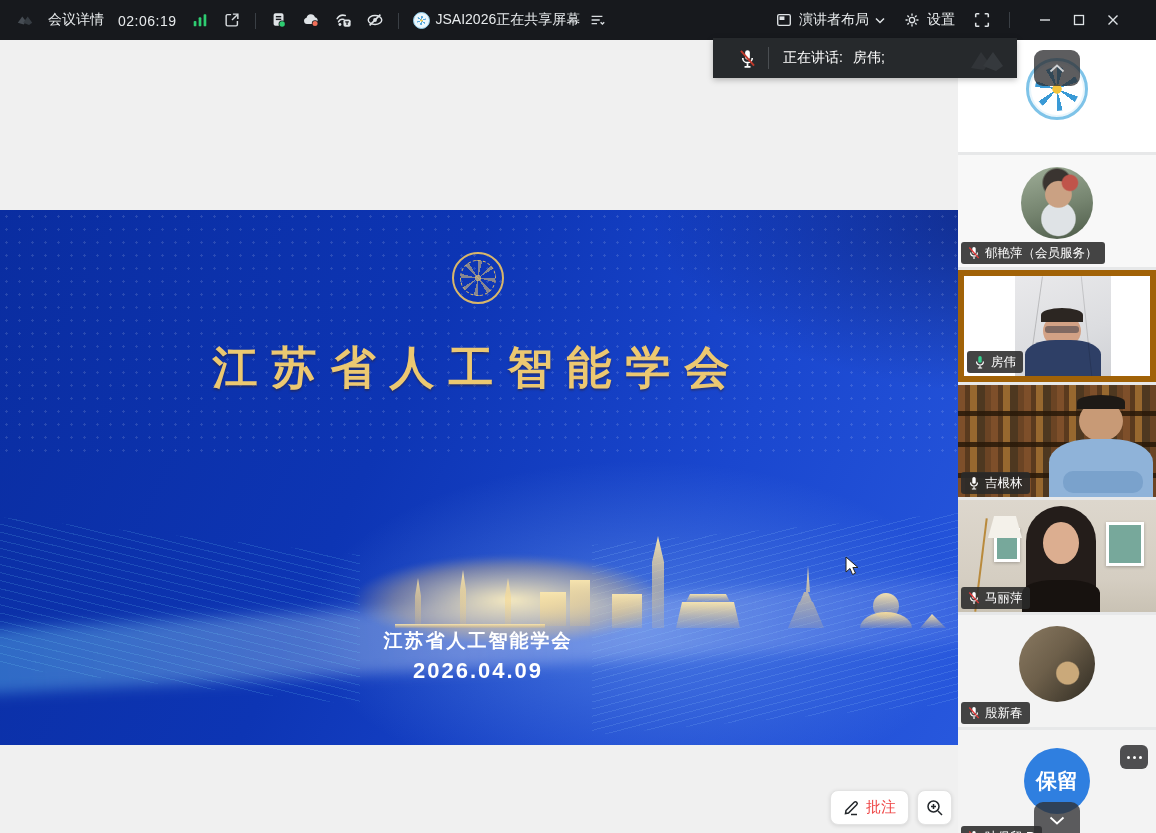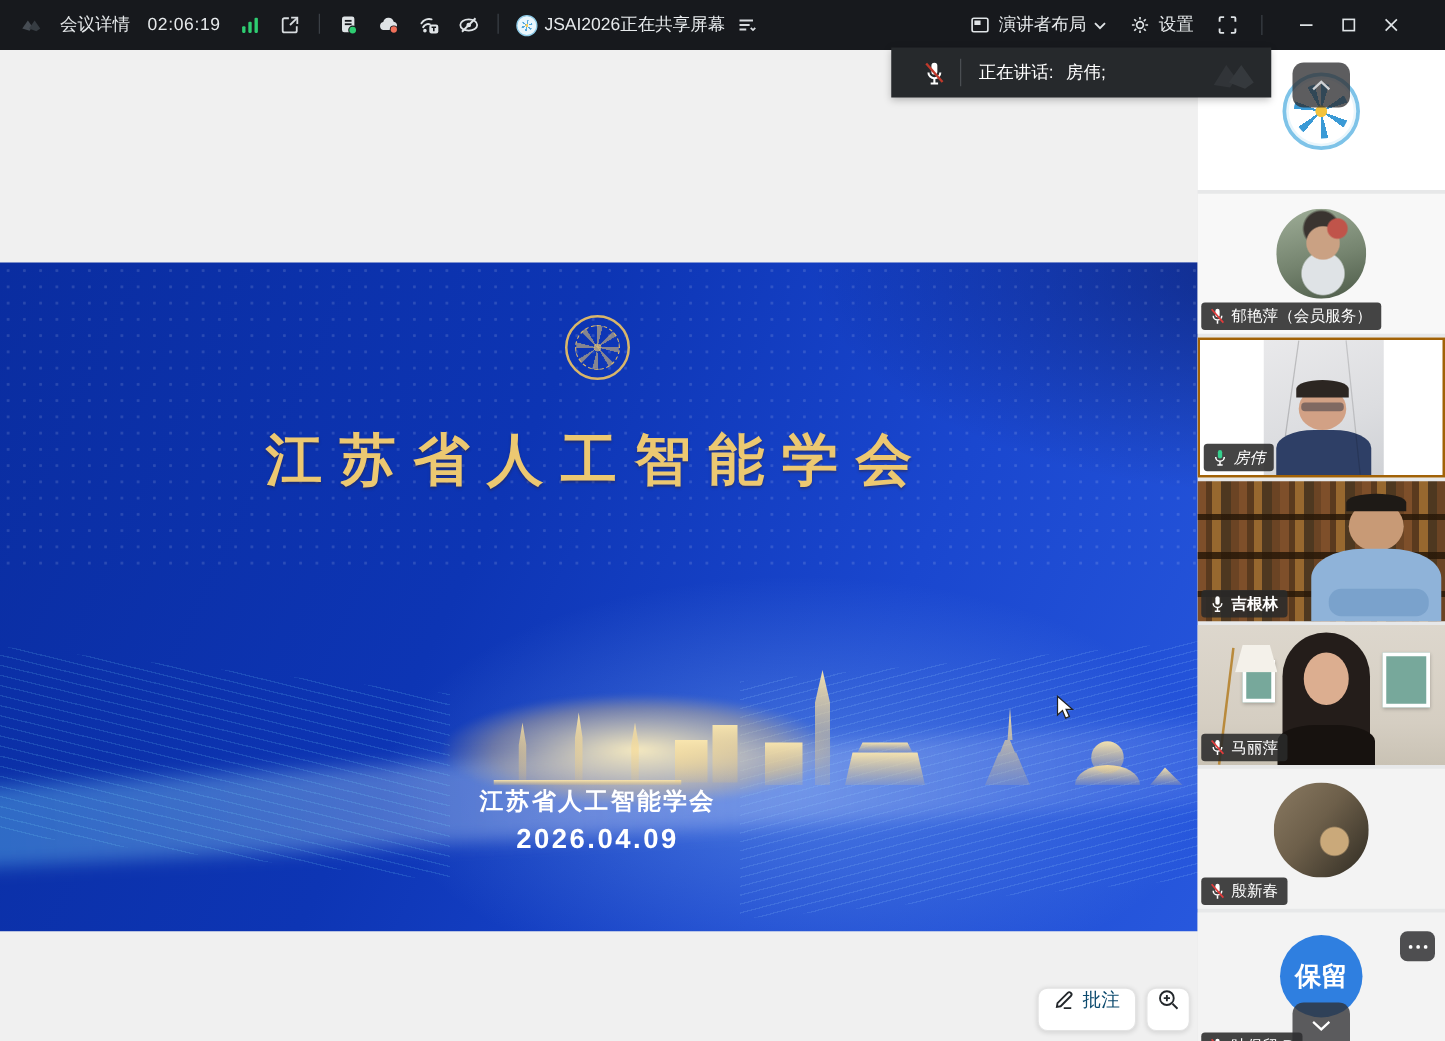--- a/index.html
+++ b/index.html
@@ -2,21 +2,21 @@
 <html><head>
 <meta charset="utf-8">
 <style>
   * { margin:0; padding:0; box-sizing:border-box; }
   html,body { width:1156px; height:833px; overflow:hidden; }
   body { position:relative; background:#f0f1f2; font-family:"Liberation Sans","DejaVu Sans",sans-serif; }
 
   
   .titlebar { position:absolute; left:0; top:0; width:1156px; height:40px; background:#17191d;
     display:flex; align-items:center; color:#e7eaec; font-size:14px; z-index:40; }
-  .tb-left { display:flex; align-items:flex-start; gap:14px; padding-left:16px; }
+  .tb-left { display:flex; align-items:flex-end; gap:14px; padding-left:16px; }
   .tb-item { display:flex; align-items:center; gap:6px; cursor:default; }
   .tb-sep { width:1px; height:16px; background:#3a3f45; }
   .tb-icon { width:18px; height:18px; display:block; }
   .tb-right { margin-left:auto; display:flex; align-items:center; gap:18px; padding-right:26px; }
   .winbtns { display:flex; align-items:center; }
   .winbtn { width:34px; height:40px; display:flex; align-items:center; justify-content:center; }
   .timer { font-variant-numeric:tabular-nums; letter-spacing:.5px; }
   .mini-logo { width:17px; height:17px; border-radius:50%; background:#eaf6fc; border:1.5px solid #8ecbe8;
     position:relative; }
   .mini-logo::after{ content:""; position:absolute; inset:3px; border-radius:50%;
@@ -67,49 +67,49 @@
   .f-org { top:418px; font-size:19px; letter-spacing:2px; }
   .f-date { top:448px; font-size:22px; letter-spacing:2px; }
   .slide-next { position:absolute; right:0; top:248px; width:19px; height:44px;
     background:rgba(8,24,96,.88); border-radius:7px 0 0 7px; display:flex; align-items:center;
     justify-content:center; cursor:pointer; }
 
   .cursor { position:absolute; left:845px; top:516px; z-index:30; }
 
   .float-tools { position:absolute; left:830px; top:750px; display:flex; gap:8px; z-index:20; }
   .tool-btn { background:#fff; border:1px solid #e3e3e3; border-radius:8px; height:35px;
-    display:flex; gap:6px; padding:0 12px; font-size:15px; color:#0c4a6e;
+    display:flex; align-items:center; gap:6px; padding:0 12px; font-size:15px; color:#ef4444;
     box-shadow:0 1px 4px rgba(0,0,0,.12); cursor:pointer; }
   .tool-btn.square { width:35px; padding:0; justify-content:center; }
 
   
   .sidebar { position:absolute; left:958px; top:40px; width:198px; height:793px; background:#e7e8e9; overflow:hidden; }
   .tile { position:absolute; left:0; width:198px; height:112px; background:#fbfbfb; overflow:hidden; cursor:pointer; }
-  .tile.active { border:2px solid #a16207;font-style:italic; }
+  .tile.active { border:6px solid #a16207; }
   .tile-bar { position:absolute; left:3px; bottom:3px; display:flex; height:22px; max-width:192px; z-index:5; }
   .bar-badge { width:22px; background:#f0962e; border-radius:3px 0 0 3px; display:flex;
     align-items:center; justify-content:center; }
   .bar-main { background:rgba(42,42,42,.88); border-radius:3px; display:flex; align-items:center;
     gap:5px; padding:0 7px; color:#fff; font-size:12.5px; white-space:nowrap; overflow:hidden; }
   .bar-badge + .bar-main { border-radius:0 3px 3px 0; }
 
   .avatar-circle { position:absolute; border-radius:50%; }
   .vstrip { position:absolute; top:0; bottom:0; left:51px; width:96px;
     background:linear-gradient(160deg,#e9e9eb 0%,#dcdde0 60%,#cfd1d5 100%); }
   .vstrip::before { content:""; position:absolute; left:20px; top:0; width:1px; height:100%;
     background:rgba(0,0,0,.18); transform:rotate(8deg); }
   .vstrip::after { content:""; position:absolute; right:24px; top:0; width:1px; height:100%;
     background:rgba(0,0,0,.14); transform:rotate(-6deg); }
   .person { position:absolute; }
   .face { border-radius:50%; position:absolute; }
   .torso { position:absolute; border-radius:40% 40% 0 0; }
 
   .tile-books { background:
       repeating-linear-gradient(180deg, rgba(0,0,0,0) 0 26px, rgba(40,24,8,.85) 26px 31px),
-      repeating-linear-gradient(90deg,#7e4f2a 0 7px,#5a3a1e 7px 12px,#97682f 12px 19px,#4e3820 19px 27px,#6b4424 27px 33px); font-weight: bold; }
+      repeating-linear-gradient(90deg,#7e4f2a 0 7px,#5a3a1e 7px 12px,#97682f 12px 19px,#4e3820 19px 27px,#6b4424 27px 33px); }
   .tile-wall { background:linear-gradient(180deg,#ddd7cd 0%,#d5cec2 70%,#c9c2b4 100%); }
   .frame { position:absolute; background:#77a89b; border:3px solid #fff; box-shadow:0 1px 3px rgba(0,0,0,.25); }
   .lamp-pole { position:absolute; width:2px; background:#b98a3c; transform:rotate(7deg); }
   .lamp-shade { position:absolute; width:34px; height:22px; background:#f4f1ea;
     clip-path:polygon(18% 0, 82% 0, 100% 100%, 0 100%); }
 
   .scroll-btn { position:absolute; left:50%; transform:translateX(-50%); width:46px; height:36px;
     background:rgba(48,48,50,.78); border-radius:9px; display:flex; align-items:center;
     justify-content:center; z-index:10; cursor:pointer; }
   .more-btn { position:absolute; right:8px; top:705px; width:28px; height:24px; background:rgba(48,48,50,.85);

